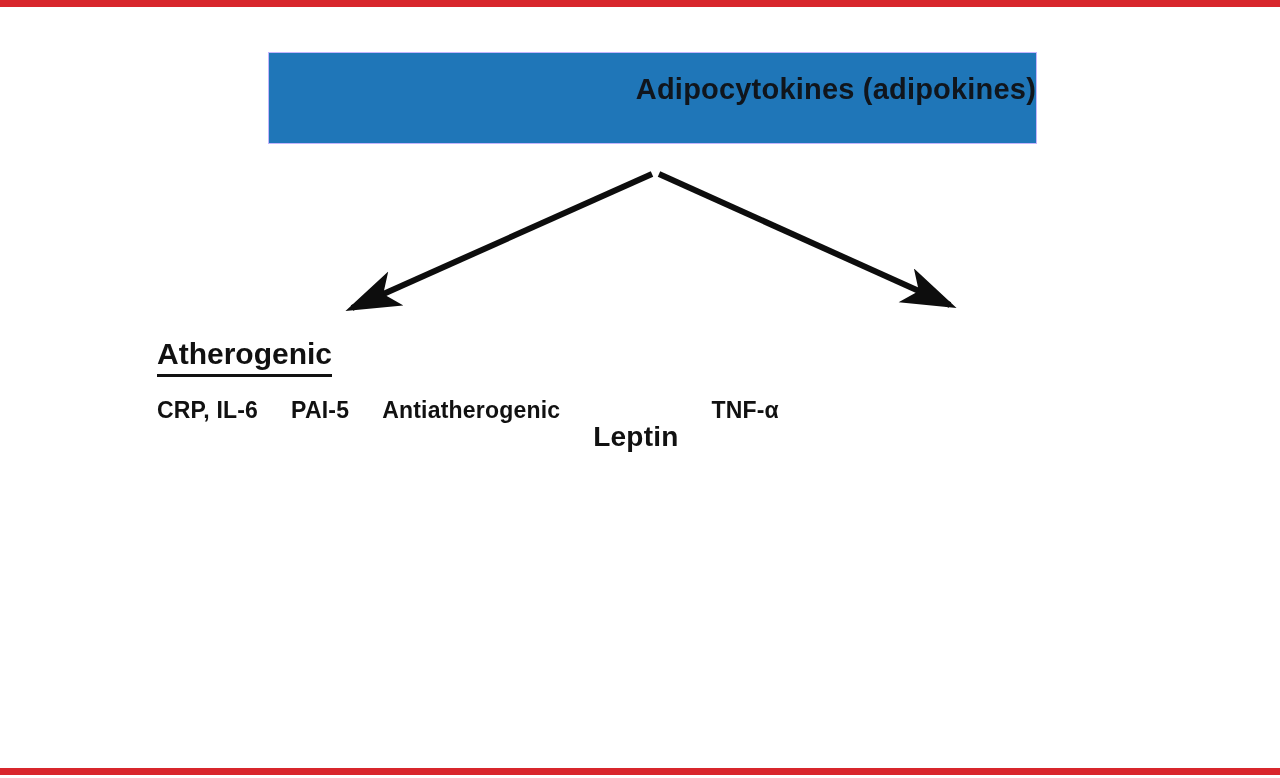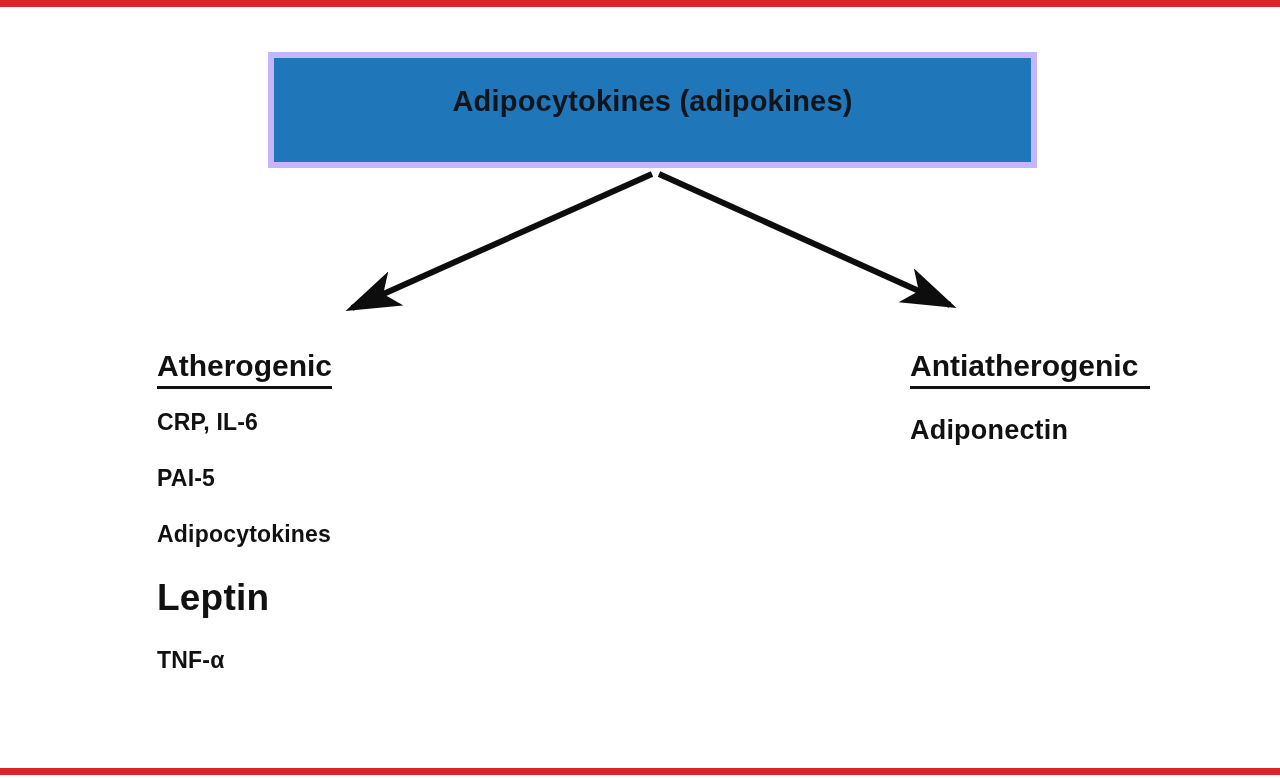--- a/index.html
+++ b/index.html
@@ -23,27 +23,27 @@
     background: #d8262c;
   }
   .rule.top { top: 0; }
   .rule.bottom { bottom: 3px; }
 
   .root-box {
     position: absolute;
     left: 268px;
     top: 52px;
     width: 769px;
-    height: 116px;
+    height: 92px;
     background: #1f76b8;
-    border: 6px solid #c4b5fd;
+    border: 1px solid #c4b5fd;
     box-sizing: border-box;
     display: flex;
     align-items: center;
-    justify-content: center;
+    justify-content: flex-end;
     padding-bottom: 18px;
   }
   .root-box .root-label {
     font-size: 29px;
     font-weight: bold;
     color: #10151c;
     letter-spacing: 0.2px;
   }
 
   .arrows {
@@ -63,44 +63,43 @@
   .branch.right { left: 910px; }
 
   .branch-heading {
     display: inline-block;
     font-size: 30px;
     font-weight: bold;
     color: #111111;
     line-height: 1.15;
     border-bottom: 3px solid #111111;
     padding-bottom: 2px;
-    margin: 12px 0 22px 0;
+    margin: 0 0 22px 0;
   }
   .branch.right .branch-heading {
     padding-right: 12px; 
     margin-bottom: 28px;
   }
 
   .item-list {
     display: flex;
-    flex-direction: column;
     gap: 33px;
     margin: 0;
     padding: 0;
     list-style: none;
   }
   .item {
     font-size: 23px;
     font-weight: bold;
     color: #111111;
     line-height: 1;
     letter-spacing: 0.2px;
   }
   
-  .branch.left .item:nth-child(4) { font-size: 37px; }
+  .branch.left .item:nth-child(4) { font-size: 28px; margin-top: 24px; }
   .branch.right .item { font-size: 27px; }
 </style>
 </head>
 <body>
 
 <div class="page">
 
   <div class="rule top"></div>
 
   <div class="root-box">
@@ -115,28 +114,22 @@
     </defs>
     <line x1="652" y1="174" x2="352" y2="308" stroke="#0d0d0d" stroke-width="6" marker-end="url(#ah)"></line>
     <line x1="659" y1="174" x2="950" y2="305" stroke="#0d0d0d" stroke-width="6" marker-end="url(#ah)"></line>
   </svg>
 
   <div class="branch left">
     <h2 class="branch-heading">Atherogenic</h2>
     <ul class="item-list">
       <li class="item">CRP, IL-6</li>
       <li class="item">PAI-5</li>
-      <li class="item">Adipocytokines</li>
+      <li class="item">Antiatherogenic</li>
       <li class="item">Leptin</li>
       <li class="item">TNF-α</li>
     </ul>
   </div>
 
-  <div class="branch right">
-    <h2 class="branch-heading">Antiatherogenic</h2>
-    <ul class="item-list">
-      <li class="item">Adiponectin</li>
-    </ul>
-  </div>
 
   <div class="rule bottom"></div>
 
 </div>
 
 </body></html>

